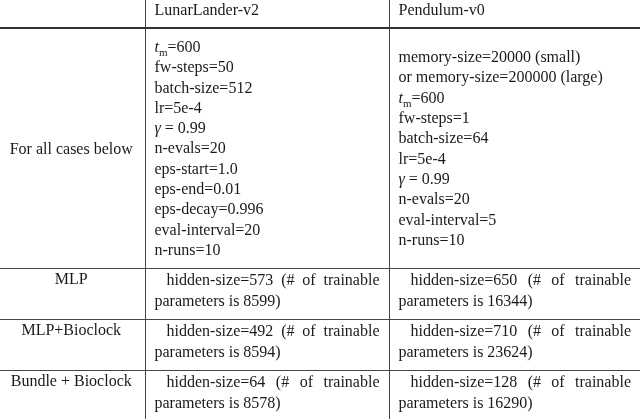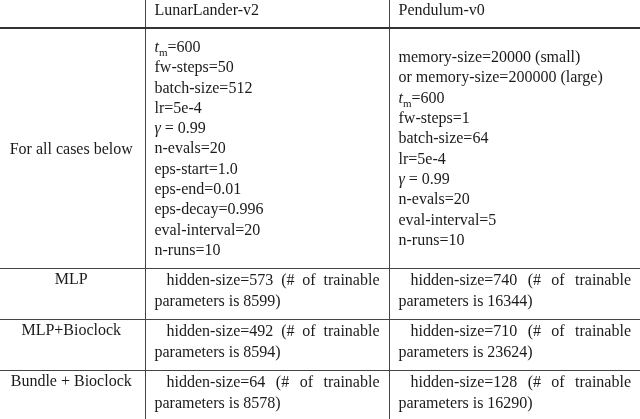--- a/index.html
+++ b/index.html
@@ -120,21 +120,21 @@
     </td>
   </tr>
 
   <tr class="model-row" style="height:42px">
     <td class="label-cell">MLP</td>
     <td class="c2 content">
       <div class="mline jline">hidden-size=573 (# of trainable</div>
       <div class="mline">parameters is 8599)</div>
     </td>
     <td class="c3 content">
-      <div class="mline jline">hidden-size=740 (# of trainable</div>
+      <div class="mline jline">hidden-size=650 (# of trainable</div>
       <div class="mline">parameters is 16344)</div>
     </td>
   </tr>
 
   <tr class="model-row" style="height:43px">
     <td class="label-cell">MLP+Bioclock</td>
     <td class="c2 content">
       <div class="mline jline">hidden-size=492 (# of trainable</div>
       <div class="mline">parameters is 8594)</div>
     </td>

